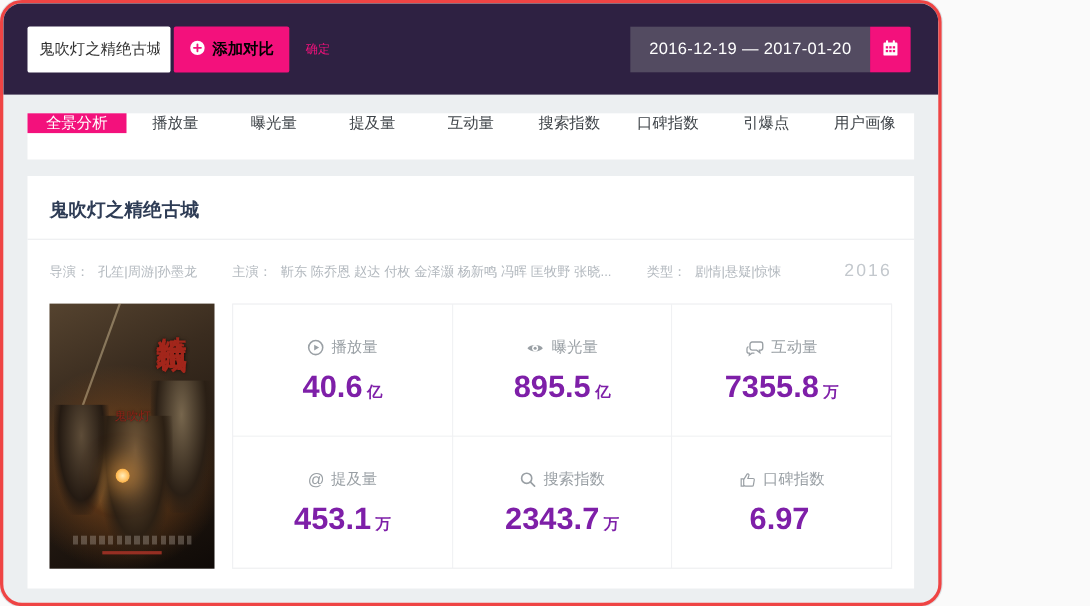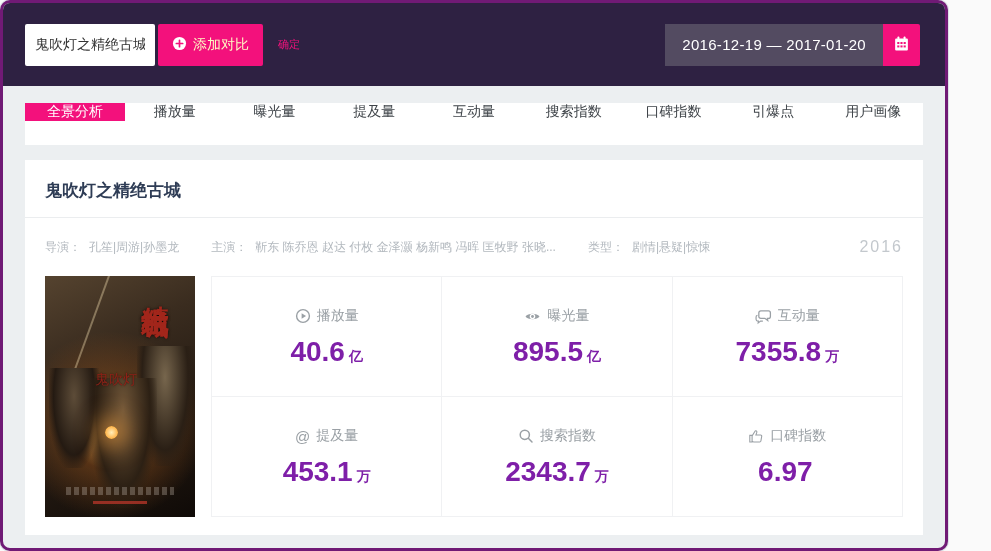--- a/index.html
+++ b/index.html
@@ -1,36 +1,37 @@
 <!DOCTYPE html>
 <html><head>
 <meta charset="utf-8">
 <style>
   * { margin:0; padding:0; box-sizing:border-box; }
   html,body { background:#fafafa; font-family:"Liberation Sans","DejaVu Sans",sans-serif; }
   .screen{
-    position:relative; width:948px; height:551px;
-    border:3px solid #701a75; border-radius:10px; overflow:hidden;
+    position:relative; width:856px; height:551px;
+    border:3px solid #ef4444; border-radius:20px; overflow:hidden;
     background:#eceff1; box-shadow:0 0 0 1px #dde2e6;
   }
   
   .topbar{
     height:83px; background:#2e2142;
     display:flex; align-items:center; padding:0 25px 0 22px;
   }
   .search-input{
     width:130px; height:42px; border:none; border-radius:2px;
     background:#fff; color:#333; font-size:14px; padding:0 10px;
     font-family:inherit; outline:none; overflow:hidden; white-space:nowrap;
   }
   .btn-add{
     margin-left:3px; height:42px; padding:0 14px;
-    background:#f3117c; color:#fef9c3; border:none; border-radius:2px;
+    background:#f3117c; color:#000000; border:none; border-radius:2px;
     font-size:14px; font-family:inherit; display:flex; align-items:center; gap:6px;
     cursor:pointer;
+    font-weight:bold;
   }
   .link-confirm{
     margin-left:15px; color:#f3117c; font-size:11px; text-decoration:none; cursor:pointer;
   }
   .spacer{ flex:1; }
   .date-widget{ display:flex; height:42px; cursor:pointer; border-radius:2px; overflow:hidden; }
   .date-text{
     background:#534b61; color:#fff; font-size:15px;
     display:flex; align-items:center; padding:0 17px; letter-spacing:.3px;margin-left:46px;
   }
@@ -81,21 +82,21 @@
   .lantern{ position:absolute; left:60px; top:150px; width:13px; height:13px; border-radius:50%;
     background:radial-gradient(circle,#ffeebb,#ffb64d 65%, rgba(255,150,40,0));
     box-shadow:0 0 20px 10px rgba(255,170,70,.5); }
   .poster-title{
     position:absolute; top:8px; right:26px; writing-mode:vertical-rl;
     font-family:"DejaVu Serif","Liberation Serif",serif; font-weight:bold;
     font-size:27px; line-height:1.05; color:#a2261b; letter-spacing:2px;
     text-shadow:0 0 3px rgba(0,0,0,.55);
   }
   .poster-subtitle{
-    position:absolute; top:95px; right:58px; font-size:14px; color:#8f2218;
+    position:absolute; top:95px; right:58px; font-size:11px; color:#8f2218;
     text-shadow:0 0 2px rgba(0,0,0,.6);
   }
   .credit-gray{ position:absolute; bottom:22px; left:14%; right:14%; height:8px;
     background:repeating-linear-gradient(90deg, rgba(205,195,185,.30) 0 5px, rgba(0,0,0,0) 5px 8px); }
   .credit-red{ position:absolute; bottom:13px; left:32%; width:36%; height:3px; background:#a93327; opacity:.85; }
   
   .stat-grid{
     flex:1; margin-left:16px;
     display:grid; grid-template-columns:repeat(3,1fr); grid-auto-rows:1fr;
     gap:1px; background:#f0f1f3; border:1px solid #f0f1f3;

